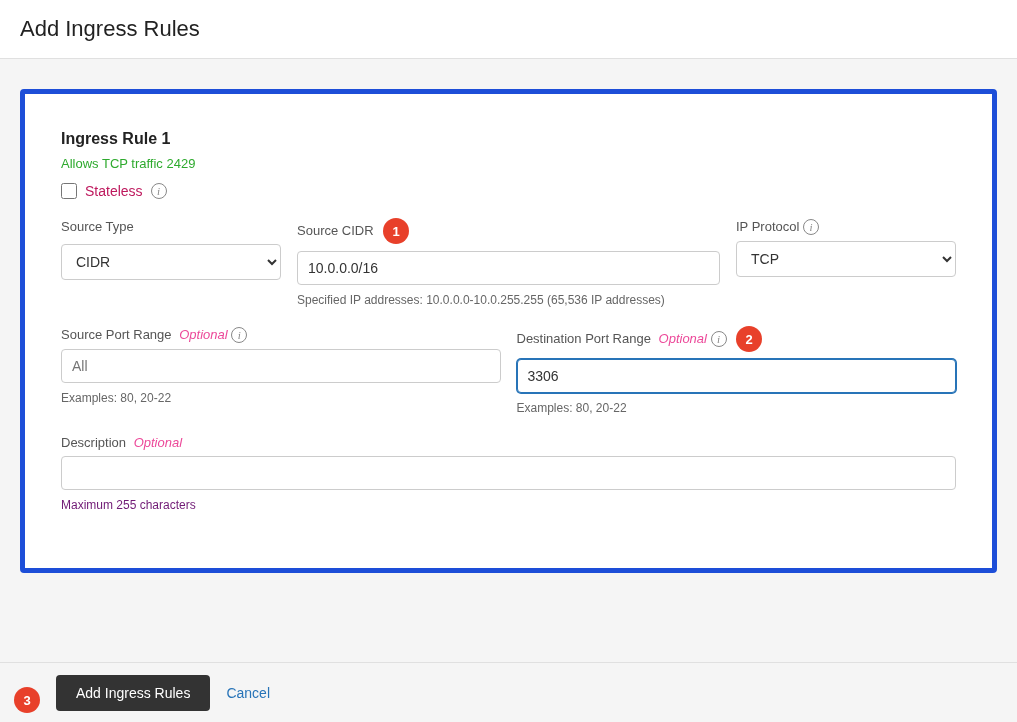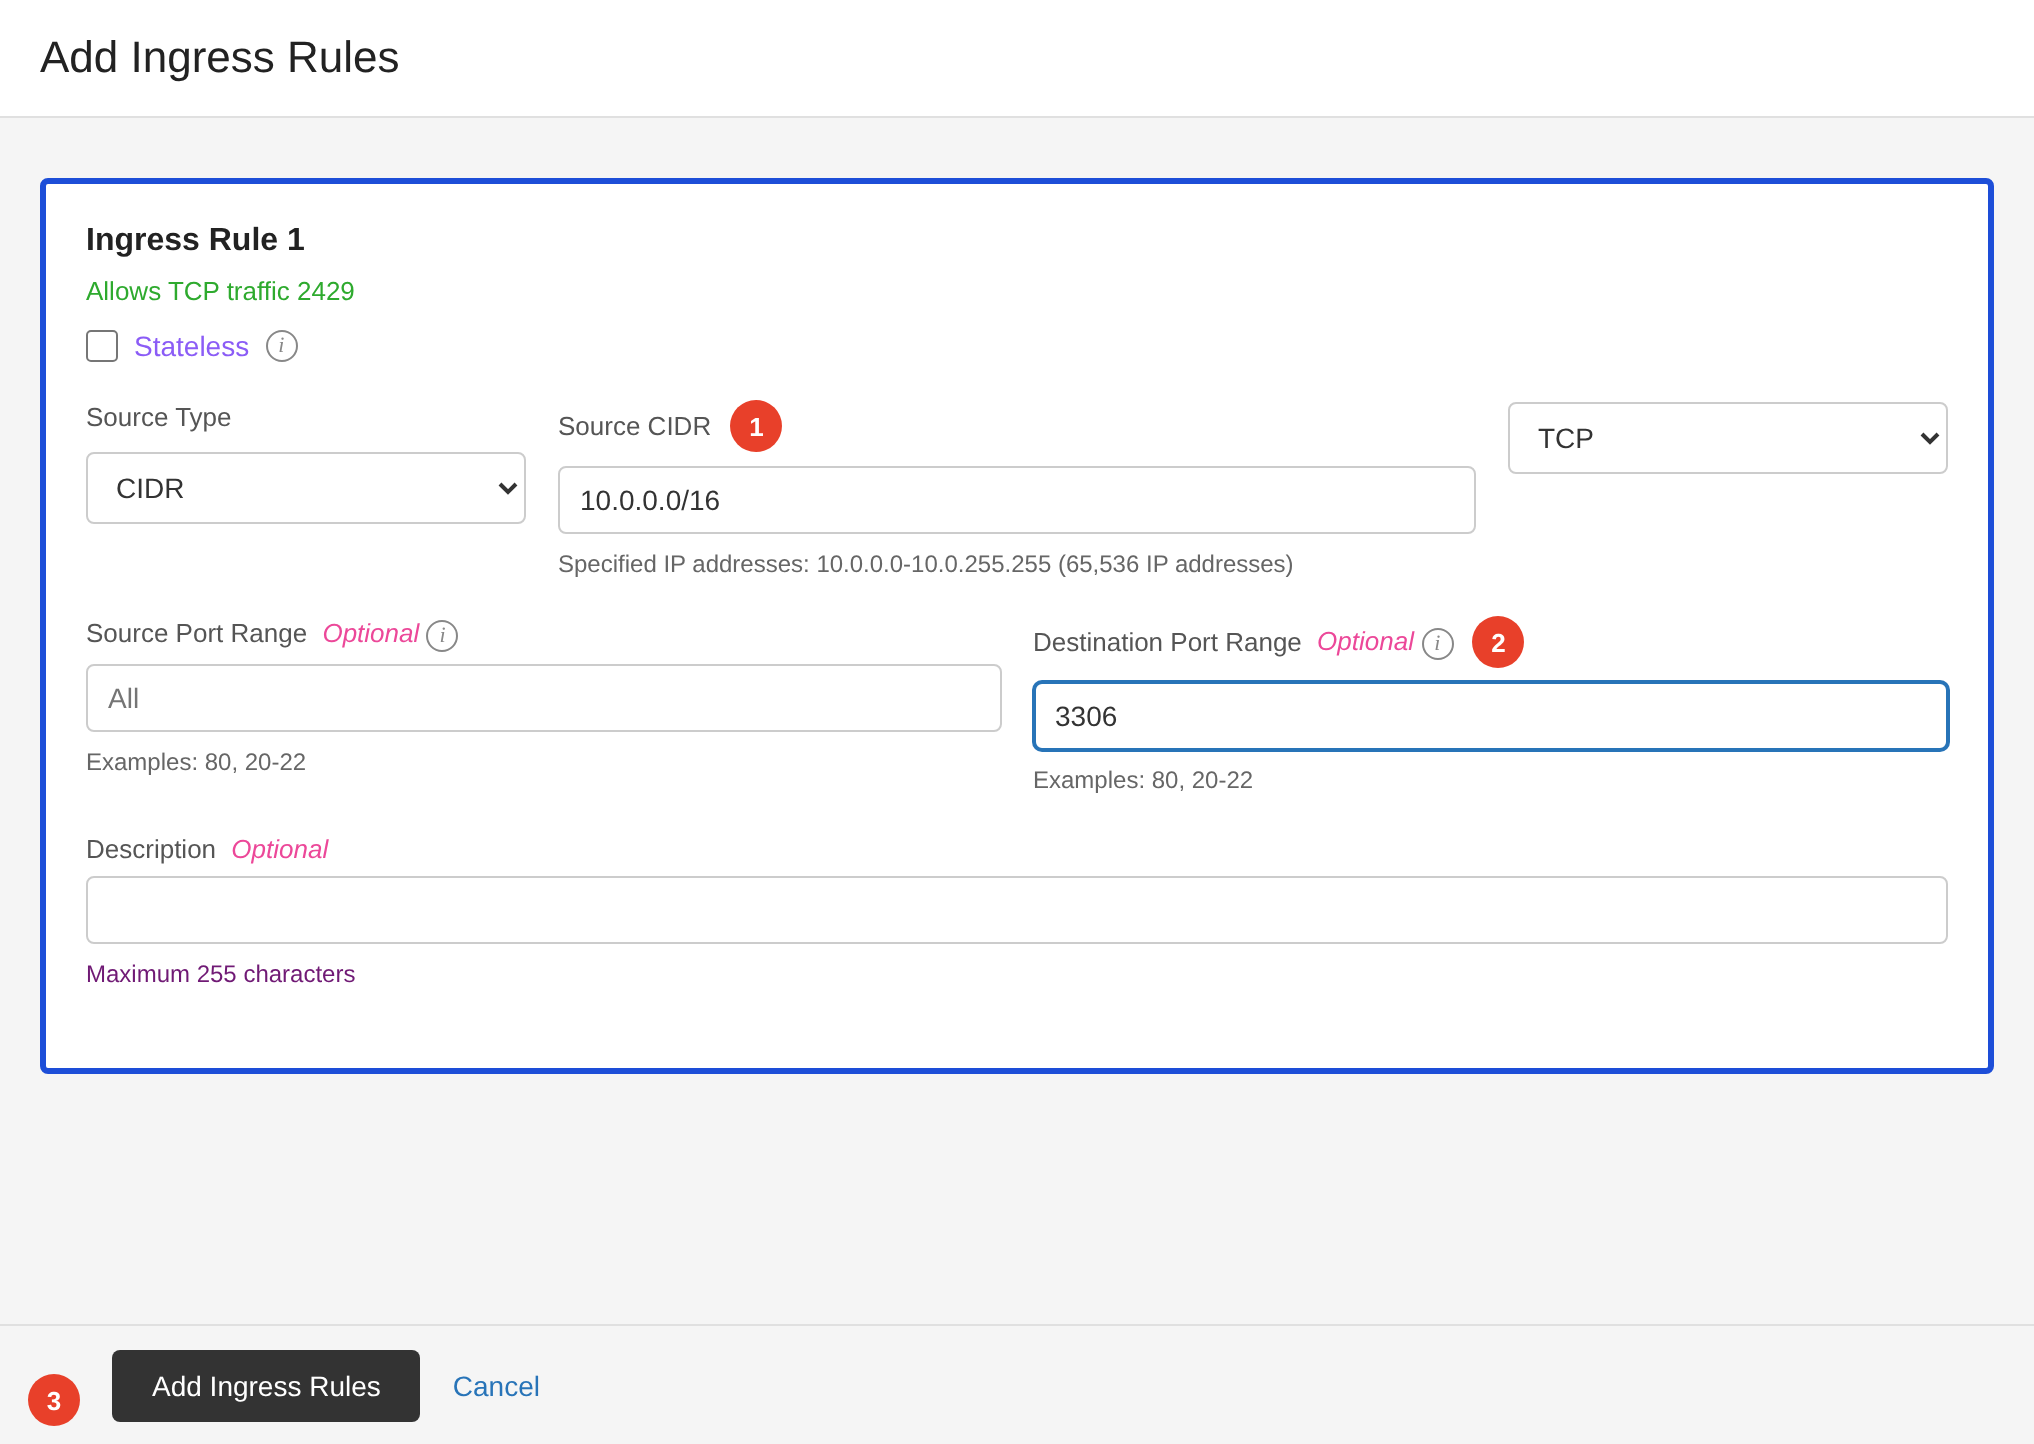--- a/index.html
+++ b/index.html
@@ -19,23 +19,23 @@
       font-weight: 400;
       color: #222;
     }
     .content {
       padding: 30px 20px;
       background: #f5f5f5;
       min-height: calc(100vh - 60px - 60px);
     }
     .rule-section {
       background: #fff;
-      border: 3px solid #1d4ed8;
+      border: 5px solid #1d4ed8;
       border-radius: 4px;
-      padding: 20px;
+      padding: 36px;
       margin-bottom: 16px;
     }
     .rule-title {
       font-size: 16px;
       font-weight: 600;
       color: #222;
       margin-bottom: 8px;
     }
     .allows-label {
       color: #2eaa2e;
@@ -48,21 +48,21 @@
       gap: 8px;
       margin-bottom: 20px;
     }
     .stateless-row input[type="checkbox"] {
       width: 16px;
       height: 16px;
       cursor: pointer;
     }
     .stateless-row label {
       font-size: 14px;
-      color: #8b5cf6;
+      color: #be185d;
     }
     .info-icon {
       display: inline-flex;
       align-items: center;
       justify-content: center;
       width: 16px;
       height: 16px;
       border: 1px solid #888;
       border-radius: 50%;
       font-size: 11px;
@@ -250,20 +250,24 @@
       <div class="form-group source-cidr">
         <label>
           <span>Source CIDR</span>
           <span class="badge">1</span>
         </label>
         <input type="text" value="10.0.0.0/16" style="">
         <div class="cidr-hint">Specified IP addresses: 10.0.0.0-10.0.255.255 (65,536 IP addresses)</div>
       </div>
 
       <div class="form-group ip-protocol">
+        <label>
+          <span>IP Protocol</span>
+          <span class="info-icon">i</span>
+        </label>
         <select>
           <option value="TCP">TCP</option>
           <option value="UDP">UDP</option>
           <option value="ICMP">ICMP</option>
           <option value="All">All</option>
         </select>
       </div>
     </div>
 
     <div class="port-row">

